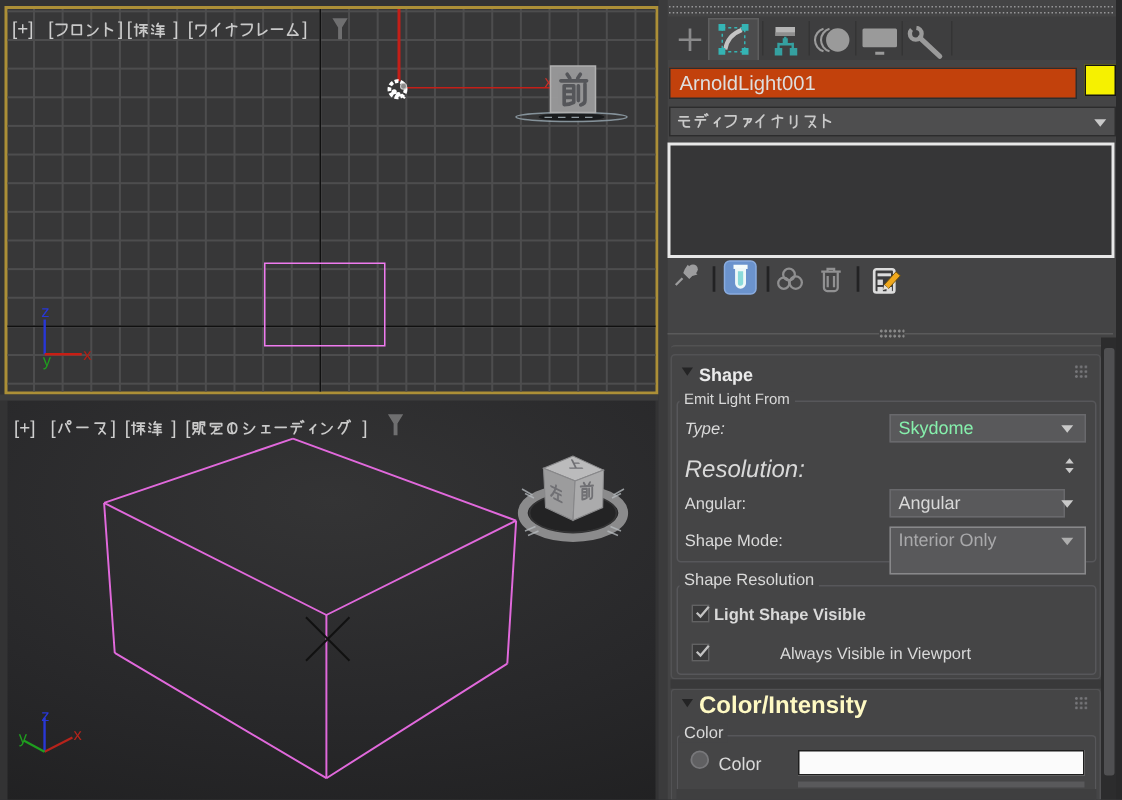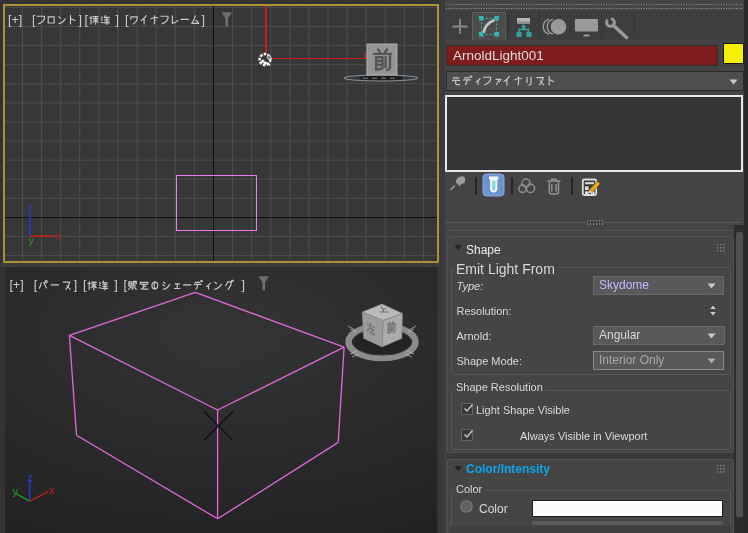--- a/index.html
+++ b/index.html
@@ -313,21 +313,21 @@
       <rect x="138.5" y="23.5" width="6" height="2" fill="#9a9a9a"></rect>
     </g>
 
     <g>
       <circle cx="165.5" cy="11.5" r="3.9" stroke="#9a9a9a" stroke-width="2.9" fill="none"></circle>
       <path d="M165.5 11.5 L157.5 3.5 L166.5 2.5 Z" fill="#3e3e3f"></path>
       <path d="M168.3 14.2 L181.5 26.5" stroke="#9a9a9a" stroke-width="3.4" stroke-linecap="round" fill="none"></path>
     </g>
   </svg>
 
-  <div class="abs" style="left:1px;top:45px;width:272px;height:21px;background:#7f1d1d;border:1px solid #2e2e2f;box-sizing:border-box;
+  <div class="abs" style="left:1px;top:45px;width:272px;height:21px;background:#c2410c;border:1px solid #2e2e2f;box-sizing:border-box;
        color:#dedede;font-size:13.5px;line-height:19px;padding-left:6px;">ArnoldLight001</div>
 
   <div class="abs" style="left:278px;top:43px;width:21px;height:21px;background:#f6f100;border:1px solid #141414;box-sizing:border-box;"></div>
 
   <div class="abs" style="left:1px;top:71px;width:298px;height:20px;background:#4e4e4f;border:1px solid #2c2c2d;box-sizing:border-box;"></div>
   <svg class="abs" style="left:6px;top:74px;" width="120" height="14">
     <g class="jp">
       <use href="#g_mo" transform="translate(0,1)"></use>
       <use href="#g_de" transform="translate(11,1)"></use>
       <use href="#g_xi" transform="translate(22,1)"></use>
@@ -388,76 +388,76 @@
   <div class="abs" style="left:0;top:222px;width:297px;height:1px;background:#5a5a5b;"></div>
   <div class="abs" style="left:141px;top:219px;width:17px;height:7px;background-color:#444445;
     background-image:radial-gradient(#8a8a8a 0.7px, transparent 1px);background-size:3px 3.4px;"></div>
 
   <div class="abs" style="left:2px;top:230px;width:290px;height:4px;border-top:1px solid #525253;border-radius:3px 3px 0 0;"></div>
 
   <div class="abs" style="left:2px;top:236px;width:287px;height:217px;background:#454546;border:1px solid #525254;border-radius:3px;box-sizing:border-box;"></div>
   <svg class="abs" style="left:9px;top:244px;" width="12" height="10">
       <path d="M0.5 1 L8 1 L4.2 6.5 Z" fill="#242425"></path>
     </svg>
-  <div class="abs" style="left:21px;top:242.5px;font-size:12px;font-weight:normal;color:#ebebeb;">Shape</div>
+  <div class="abs" style="left:21px;top:242.5px;font-size:12px;font-weight:bold;color:#ebebeb;">Shape</div>
   <div class="abs" style="left:271px;top:243px;width:9px;height:9px;
     background-image:radial-gradient(#77777a 0.8px, transparent 1px);background-size:3.2px 3.2px;"></div>
 
   <div class="abs" style="left:6px;top:267px;width:280px;height:108px;border:1px solid #57575a;border-radius:3px;box-sizing:border-box;"></div>
-  <div class="abs" style="left:8px;top:261px;font-size:14px;color:#d9d9d9;background:#454546;padding:0 3px;">Emit Light From</div>
+  <div class="abs" style="left:8px;top:261px;font-size:10px;color:#d9d9d9;background:#454546;padding:0 3px;">Emit Light From</div>
   <div class="abs" style="left:11.5px;top:280px;font-size:11px;color:#d9d9d9;font-style:italic;">Type:</div>
-  <div class="abs" style="left:11.5px;top:305px;font-size:11px;color:#d9d9d9;">Resolution:</div>
-  <div class="abs" style="left:11.5px;top:330px;font-size:11px;color:#d9d9d9;">Arnold:</div>
+  <div class="abs" style="left:11.5px;top:305px;font-size:16px;color:#d9d9d9;font-style:italic;">Resolution:</div>
+  <div class="abs" style="left:11.5px;top:330px;font-size:11px;color:#d9d9d9;">Angular:</div>
   <div class="abs" style="left:11.5px;top:355px;font-size:11px;color:#d9d9d9;">Shape Mode:</div>
 
   <div class="abs" style="left:148px;top:276px;width:131px;height:19px;background:#59595b;border:1px solid #69696c;box-sizing:border-box;
-       color:#c4b5fd;font-size:12px;line-height:17px;padding-left:5px;">Skydome</div>
+       color:#86efac;font-size:12px;line-height:17px;padding-left:5px;">Skydome</div>
   <svg class="abs" style="left:262px;top:283px;" width="9" height="6">
       <path d="M0.5 0.5 L8.5 0.5 L4.5 5.5 Z" fill="#c9c9c9"></path>
     </svg>
 
   <svg class="abs" style="left:264px;top:305px;" width="8" height="11">
     <path d="M4 0.5 L6.8 4 L1.2 4 Z" fill="#c9c9c9"></path>
     <path d="M4 10.5 L6.8 7 L1.2 7 Z" fill="#c9c9c9"></path>
   </svg>
 
-  <div class="abs" style="left:148px;top:326px;width:132px;height:19px;background:#59595b;border:1px solid #69696c;box-sizing:border-box;
+  <div class="abs" style="left:148px;top:326px;width:117px;height:19px;background:#59595b;border:1px solid #69696c;box-sizing:border-box;
        color:#d8d8d8;font-size:12px;line-height:17px;padding-left:5px;">Angular</div>
   <svg class="abs" style="left:262px;top:333px;" width="9" height="6">
       <path d="M0.5 0.5 L8.5 0.5 L4.5 5.5 Z" fill="#c9c9c9"></path>
     </svg>
 
-  <div class="abs" style="left:148px;top:351px;width:131px;height:19px;background:#59595b;border:1px solid #88888a;box-sizing:border-box;
+  <div class="abs" style="left:148px;top:351px;width:131px;height:32px;background:#59595b;border:1px solid #88888a;box-sizing:border-box;
        color:#a9a9ab;font-size:12px;line-height:17px;padding-left:5px;">Interior Only</div>
   <svg class="abs" style="left:262px;top:358px;" width="9" height="6">
       <path d="M0.5 0.5 L8.5 0.5 L4.5 5.5 Z" fill="#aeaeae"></path>
     </svg>
 
   <div class="abs" style="left:6px;top:390px;width:280px;height:60px;border:1px solid #57575a;border-radius:3px;box-sizing:border-box;"></div>
   <div class="abs" style="left:8px;top:381px;font-size:11px;color:#d9d9d9;background:#454546;padding:0 3px;">Shape Resolution</div>
 
   <div class="abs" style="left:16px;top:403px;width:12px;height:12px;background:#39393a;border:1px solid #626263;box-sizing:border-box;"></div>
   <svg class="abs" style="left:17px;top:402px;" width="14" height="13">
       <path d="M2.5 6.5 L5 9 L10.5 2.5" stroke="#c2c2c2" stroke-width="1.5" fill="none"></path>
     </svg>
-  <div class="abs" style="left:31px;top:403.5px;font-size:11px;color:#d9d9d9;">Light Shape Visible</div>
+  <div class="abs" style="left:31px;top:403.5px;font-size:11px;color:#d9d9d9;font-weight:bold;">Light Shape Visible</div>
 
   <div class="abs" style="left:16px;top:429px;width:12px;height:12px;background:#39393a;border:1px solid #626263;box-sizing:border-box;"></div>
   <svg class="abs" style="left:17px;top:428px;" width="14" height="13">
       <path d="M2.5 6.5 L5 9 L10.5 2.5" stroke="#c2c2c2" stroke-width="1.5" fill="none"></path>
     </svg>
   <div class="abs" style="left:31px;top:429.5px;font-size:11px;color:#d9d9d9;margin-left:44px;">Always Visible in Viewport</div>
 
   <div class="abs" style="left:2px;top:453px;width:287px;height:6px;background:#39393a;"></div>
 
   <div class="abs" style="left:2px;top:459px;width:287px;height:74px;background:#454546;border:1px solid #525254;border-bottom:none;border-radius:3px 3px 0 0;box-sizing:border-box;"></div>
   <svg class="abs" style="left:9px;top:465px;" width="12" height="10">
       <path d="M0.5 1 L8 1 L4.2 6.5 Z" fill="#242425"></path>
     </svg>
-  <div class="abs" style="left:21px;top:461.5px;font-size:12px;font-weight:bold;color:#0ea5e9;">Color/Intensity</div>
+  <div class="abs" style="left:21px;top:461.5px;font-size:16px;font-weight:bold;color:#fef9c3;">Color/Intensity</div>
   <div class="abs" style="left:271px;top:464px;width:9px;height:9px;
     background-image:radial-gradient(#77777a 0.8px, transparent 1px);background-size:3.2px 3.2px;"></div>
 
   <div class="abs" style="left:6px;top:490px;width:280px;height:43px;border:1px solid #57575a;border-bottom:none;border-radius:3px 3px 0 0;box-sizing:border-box;"></div>
   <div class="abs" style="left:8px;top:483px;font-size:11px;color:#d9d9d9;background:#454546;padding:0 3px;">Color</div>
   <svg class="abs" style="left:15px;top:500px;" width="14" height="14">
       <circle cx="6.5" cy="6.5" r="5.6" fill="#606062" stroke="#78787b" stroke-width="1.2"></circle>
     </svg>
   <div class="abs" style="left:34px;top:502px;font-size:12px;color:#d9d9d9;">Color</div>
   <div class="abs" style="left:87px;top:500px;width:191px;height:17px;background:#fbfbfb;border:1px solid #1e1e1e;box-sizing:border-box;"></div>

